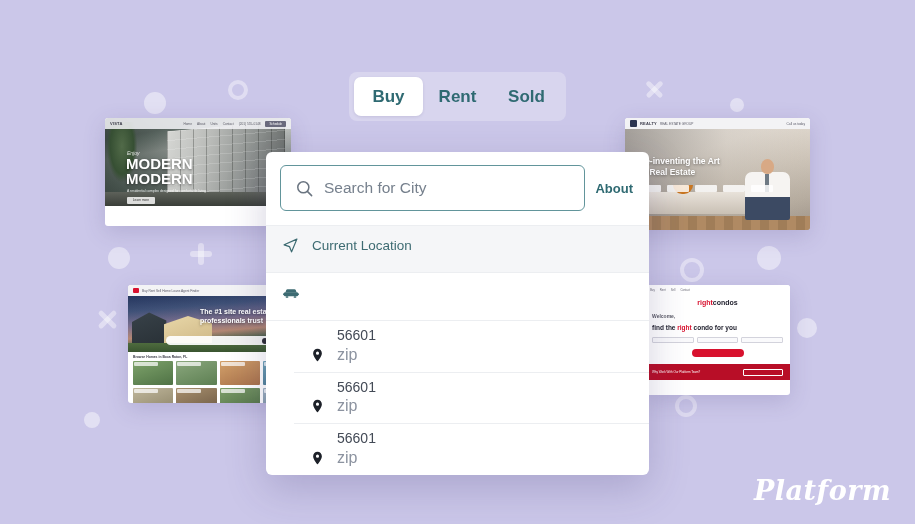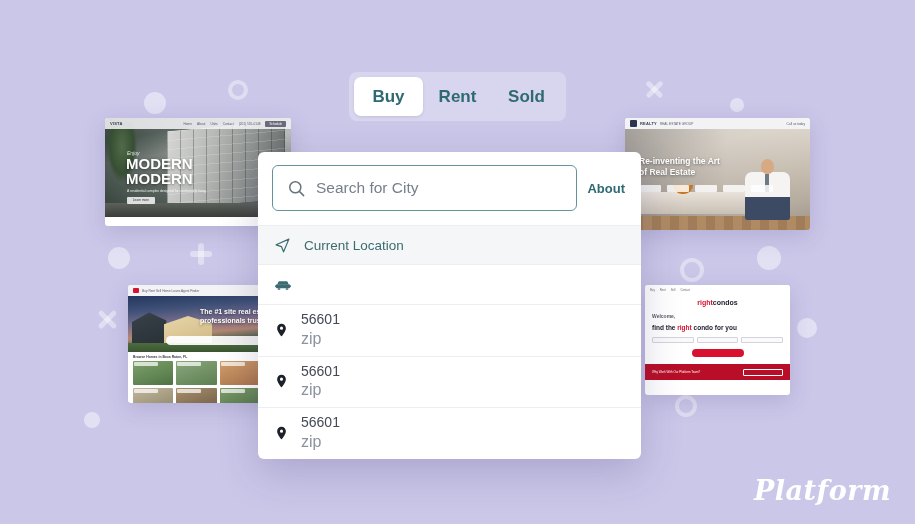--- a/index.html
+++ b/index.html
@@ -123,21 +123,21 @@
     position: absolute;
     background: rgba(255,255,255,.82);
     color: #333;
     border-radius: 1px;
     text-align: center;
   }
 
   
   #card-modern { left: 105px; top: 118px; width: 186px; height: 108px; }
   #card-modern .thumb-hero {
-    height: 99px;
+    height: 88px;
     background:
       linear-gradient(90deg, rgba(30,46,38,.72) 0%, rgba(40,52,46,.30) 46%, rgba(60,64,60,.06) 72%),
       linear-gradient(170deg, #9aa3a0 0%, #7d8a86 18%, #c3c6c4 35%, #8e9694 58%, #5f6a62 78%, #3d4a40 100%);
     filter: saturate(.85);
   }
   #card-modern .bldg {
     position: absolute;
     right: 6px; top: 8px;
     width: 118px; height: 78px;
     background:
@@ -348,21 +348,21 @@
     justify-content: center;
   }
   .tab.active {
     background: #ffffff;
     box-shadow: 0 1px 3px rgba(60,50,110,.12);
   }
 
   
   #search-modal {
     position: absolute;
-    left: 258px; top: 152px;
+    left: 266px; top: 152px;
     width: 383px;
     background: #ffffff;
     border-radius: 6px;
     box-shadow: 0 14px 40px rgba(60,50,110,.22);
     z-index: 10;
     overflow: hidden;
   }
   .search-row {
     display: flex;
     align-items: center;
@@ -398,44 +398,45 @@
     white-space: nowrap;
     padding-right: 2px;
   }
 
   .suggest-list { border-top: 1px solid #eceef1; }
 
   .suggest-row {
     display: flex;
     align-items: center;
     gap: 13px;
-    padding: 11px 14px 10px 16px;
+    padding: 11px 14px 18px 16px;
     cursor: pointer;
     border-bottom: 1px solid #eceef1;
   }
   .suggest-row.highlight { background: #f5f6f8; }
   .suggest-row .label {
     font-size: 13.5px;
     color: #3d6b72;
   }
 
   .places-header {
     font-size: 12.5px;
     font-weight: bold;
     color: #4c5460;
     padding: 12px 14px 6px 16px;
   }
 
   .place-row {
     display: flex;
-    align-items: center;
+    align-items: flex-end;
     gap: 12px;
     padding: 7px 14px 8px 16px;
     cursor: pointer;
     border-bottom: 1px solid #eceef1;
+    margin-left: 28px;
   }
   .place-row:last-child { border-bottom: none; }
   .place-text { display: flex; flex-direction: column; line-height: 1.12; }
   .place-zip { font-size: 14px; color: #434a56; }
   .place-kind { font-size: 16px; color: #8c93a0; margin-top: 2px; }
 
   .icon { display: inline-flex; align-items: center; justify-content: center; flex: 0 0 auto; }
 
   
   #motopress-logo {

